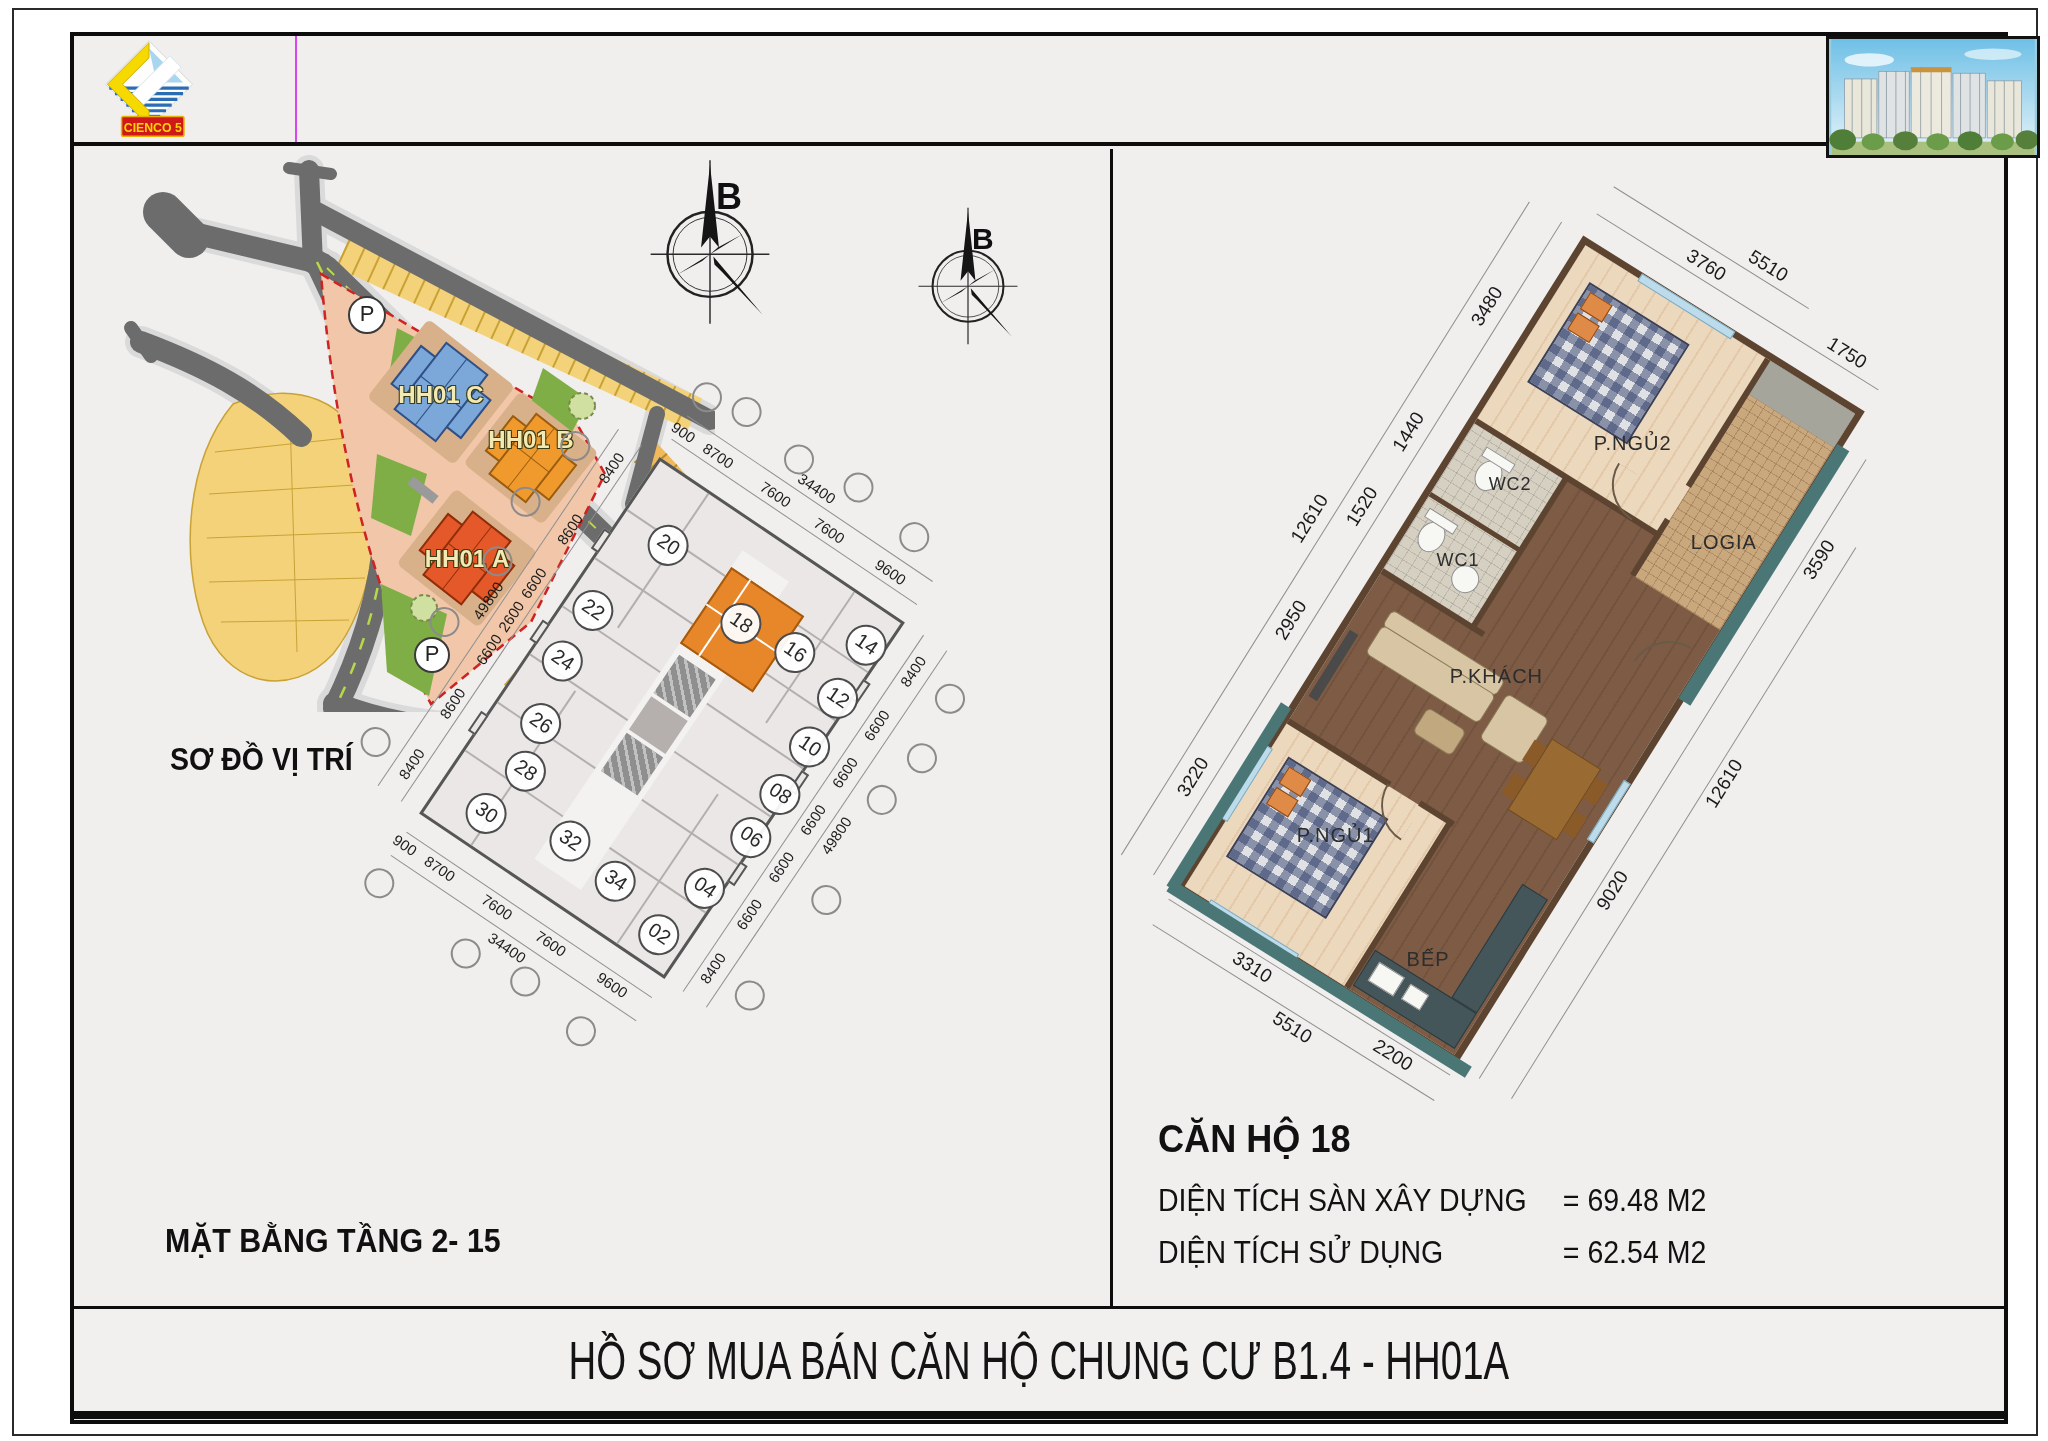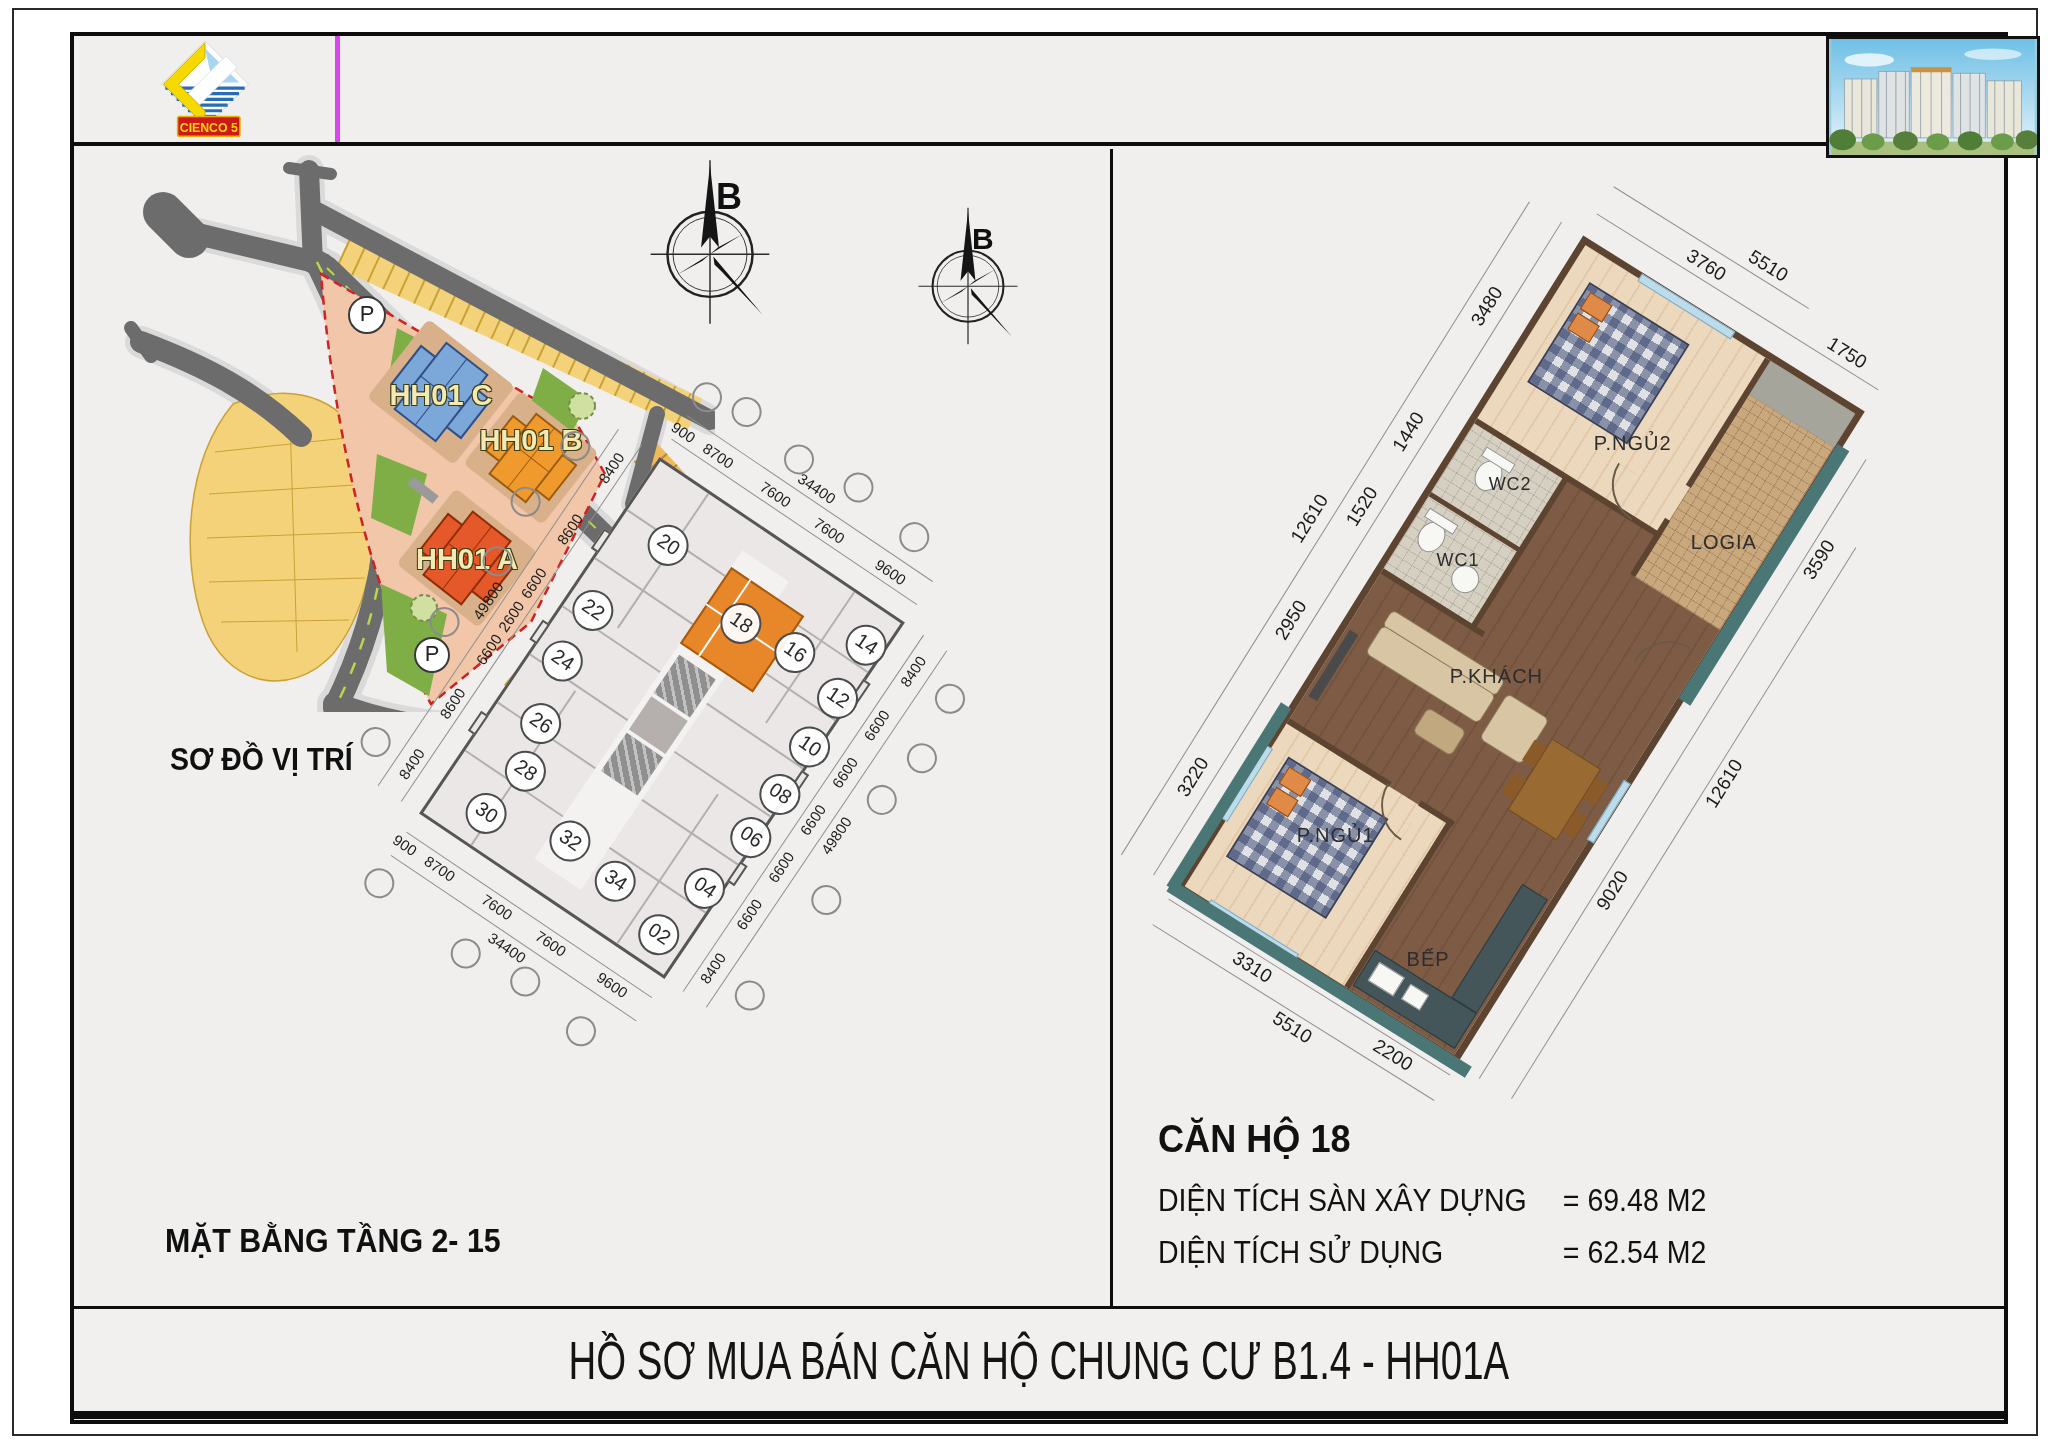--- a/index.html
+++ b/index.html
@@ -5,21 +5,21 @@
   html,body{margin:0;padding:0;background:#fff;}
   body{width:2048px;height:1441px;position:relative;overflow:hidden;
        font-family:"Liberation Sans","DejaVu Sans",sans-serif;color:#111;}
   .abs{position:absolute;}
   
   .outer-border{position:absolute;left:12px;top:8px;width:2022px;height:1424px;border:2px solid #2a2a2a;}
   .frame{position:absolute;left:70px;top:32px;width:1938px;height:1392px;border:4px solid #0d0d0d;
          background:#f0efee;box-sizing:border-box;}
   .header{position:absolute;left:74px;top:36px;width:1930px;height:110px;border-bottom:4px solid #0d0d0d;
           box-sizing:border-box;display:flex;}
-  .logo-cell{width:266px;height:100%;border-right:5px solid #d946ef;display:flex;align-items:center;justify-content:center;box-sizing:border-box;}
+  .logo-cell{width:223px;height:100%;border-right:2px solid #d946ef;display:flex;align-items:center;box-sizing:border-box;}
   .title-cell{flex:1;display:flex;align-items:center;justify-content:center;}
   .company-title{font-size:47px;font-weight:700;transform:scaleX(.88);white-space:nowrap;letter-spacing:.5px;color:#0e0e0e;}
   .photo-box{position:absolute;left:1826px;top:36px;width:214px;height:122px;border:3px solid #111;background:#9cd;box-sizing:border-box;}
   .vdiv{position:absolute;left:1110px;top:149px;width:3px;height:1157px;background:#0d0d0d;}
   .footer-band{position:absolute;left:74px;top:1306px;width:1930px;height:102px;border-top:3px solid #0d0d0d;
                border-bottom:8px solid #0d0d0d;box-sizing:content-box;background:#f1f0ef;
                display:flex;align-items:center;justify-content:center;}
   .footer-title{font-size:48px;font-weight:400;transform:scale(.8,1.1);white-space:nowrap;color:#141414;}
   .sec-label{position:absolute;font-weight:700;color:#101010;white-space:nowrap;transform-origin:left center;}
   
@@ -62,21 +62,21 @@
   .sofa{position:absolute;background:#d8c5a4;border:1px solid #8a7a56;border-radius:6px;}
   .furn-dark{position:absolute;background:#45565a;border:1px solid #2d3a3d;box-sizing:border-box;}
   .white-fix{position:absolute;background:#f7f7f4;border:1px solid #8f8f8f;box-sizing:border-box;}
   .arc{position:absolute;width:42px;height:42px;border-left:2px solid #6a5a48;border-bottom:2px solid #6a5a48;
        border-radius:0 0 0 100%;box-sizing:border-box;}
   
   .apt-info{position:absolute;left:1158px;top:1118px;transform-origin:left top;}
   .apt-title{font-size:38px;font-weight:700;transform:scaleX(.95);transform-origin:left;white-space:nowrap;margin-bottom:22px;}
   .area-row{display:flex;font-size:31px;margin-bottom:16px;white-space:nowrap;transform:scaleX(.92);transform-origin:left;}
   .area-label{width:440px;}
-  .hhlabel{position:absolute;font-size:29px;font-weight:700;color:#f3e9b4;white-space:nowrap;
+  .hhlabel{position:absolute;font-size:24px;font-weight:700;color:#f3e9b4;white-space:nowrap;
      transform:translate(-50%,-50%);text-shadow:-1px -1px 0 #3c3c14,1px -1px 0 #3c3c14,-1px 1px 0 #3c3c14,1px 1px 0 #3c3c14;}
   .plabel{position:absolute;font-size:22px;font-weight:400;color:#222;transform:translate(-50%,-52%);}
   .blabel{position:absolute;font-weight:700;color:#101010;}
 </style>
 </head>
 <body>
 
 <div class="sheet">
   <div class="outer-border"></div>
   <div class="frame"></div>

